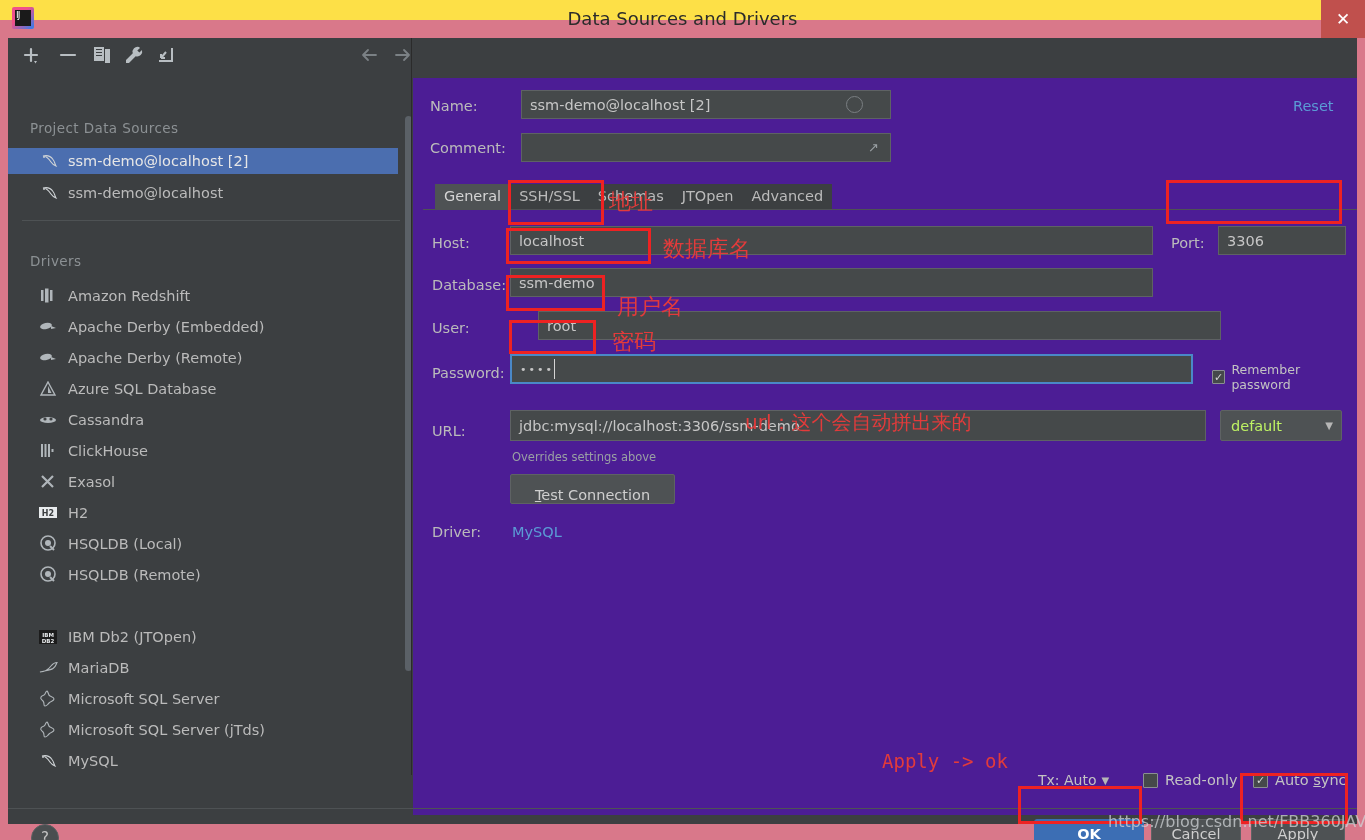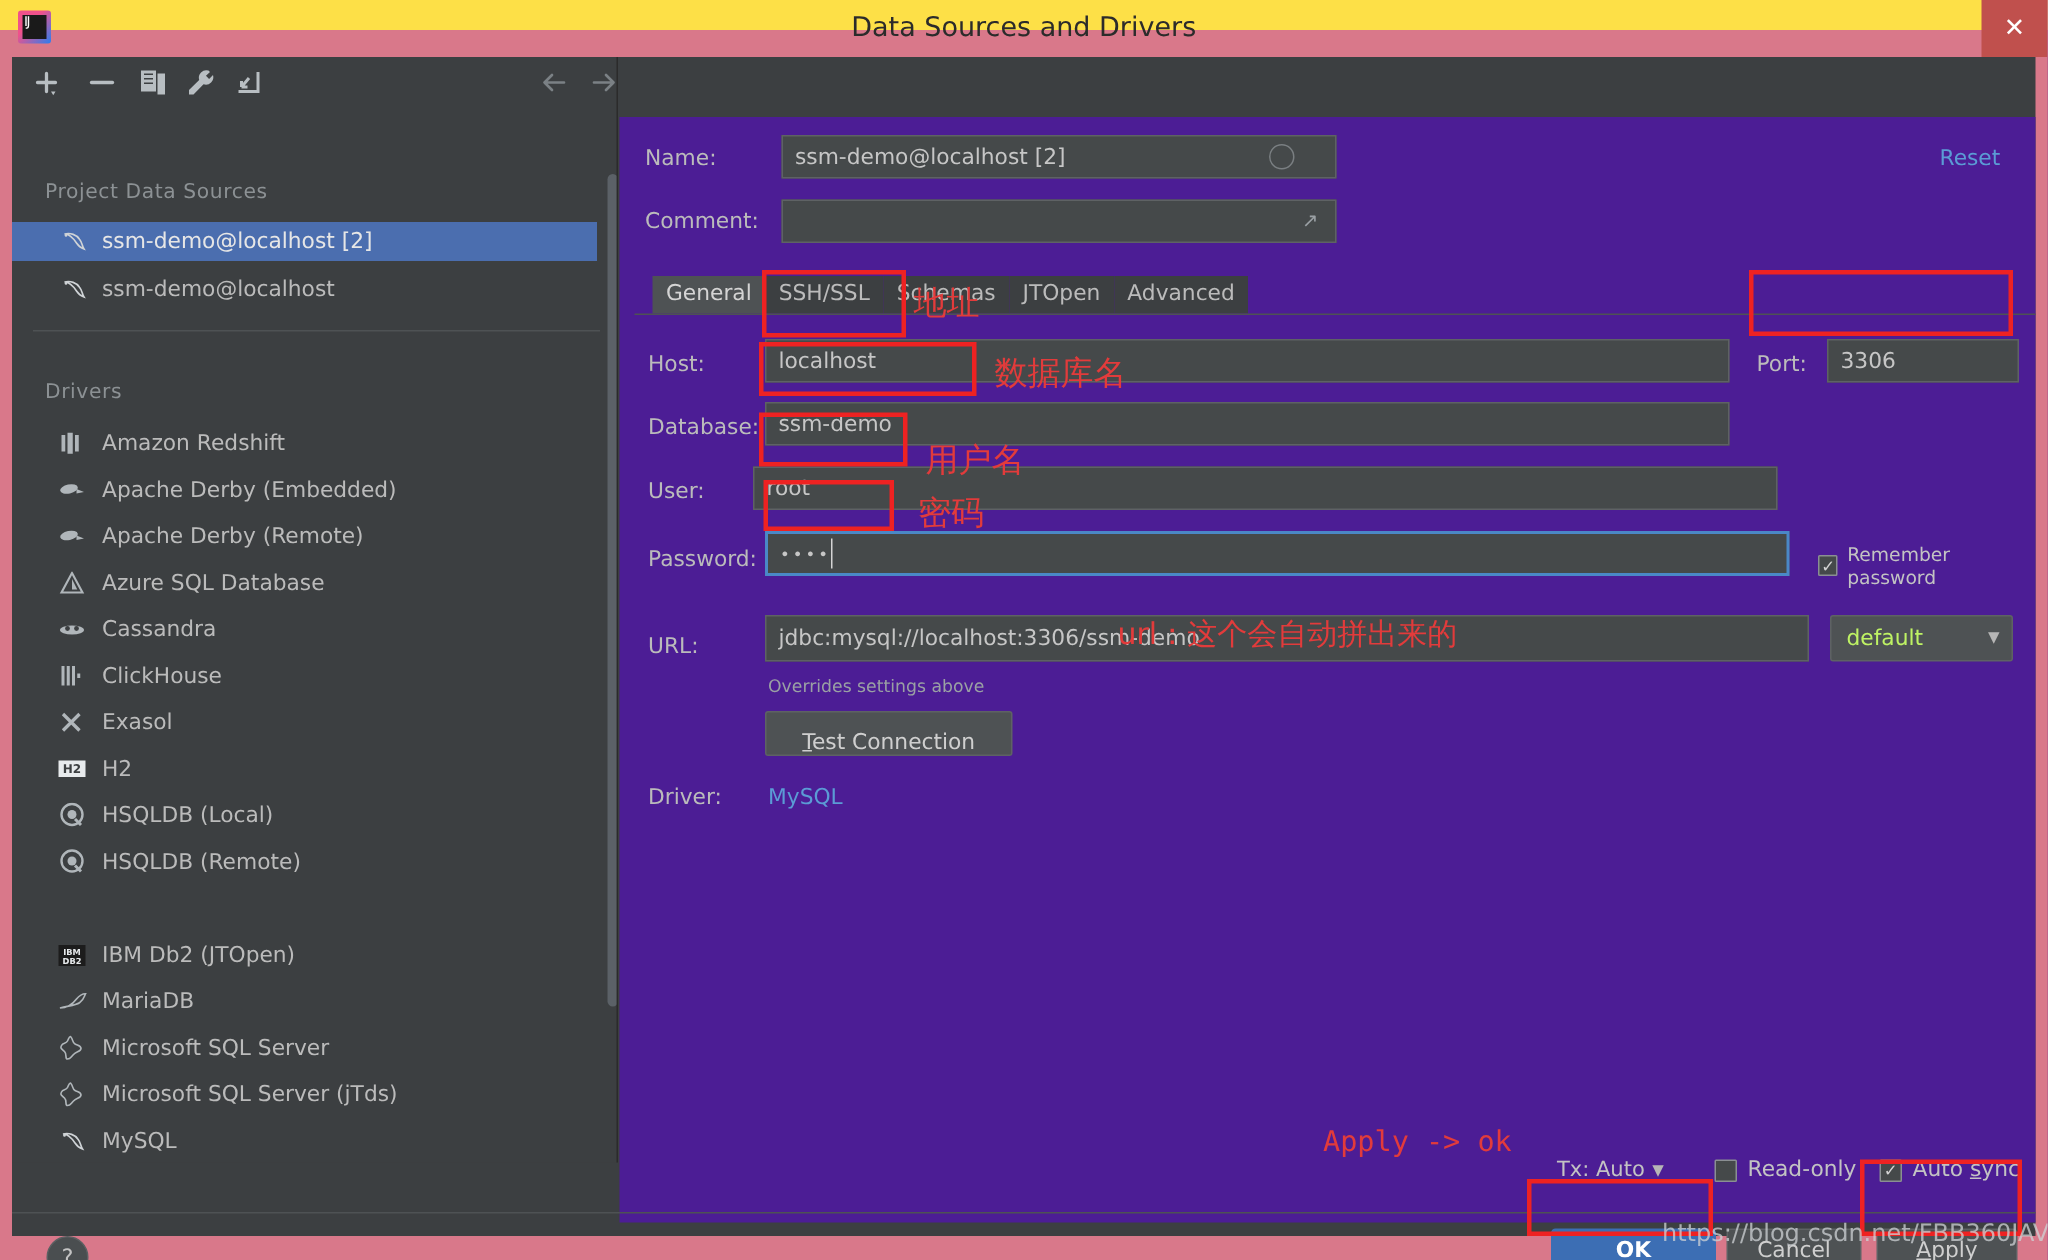--- a/index.html
+++ b/index.html
@@ -481,21 +481,21 @@
     <div class="txt-input" style="left:1210px; top:188px; width:128px; height:29px;">
       <span>3306</span>
     </div>
 
     <div class="field-label" style="left:424px; top:239px;">Database:</div>
     <div class="txt-input" style="left:502px; top:230px; width:643px; height:29px;">
       <span>ssm-demo</span>
     </div>
 
     <div class="field-label" style="left:424px; top:282px;">User:</div>
-    <div class="txt-input" style="left:494px; top:273px; width:683px; height:29px;align-items:center;">
+    <div class="txt-input" style="left:530px; top:273px; width:683px; height:29px;align-items:center;">
       <span>root</span>
     </div>
 
     <div class="field-label" style="left:424px; top:327px;">Password:</div>
     <div class="txt-input focused" style="left:502px; top:316px; width:683px; height:30px;">
       <span style="letter-spacing:2px; font-size:11px;">••••</span>
     </div>
     <div class="caret-bar" style="left:546px; top:321px; height:20px;"></div>
     <div class="chk-row" style="left:1204px; top:324px;">
       <span class="chk-box">✓</span>

